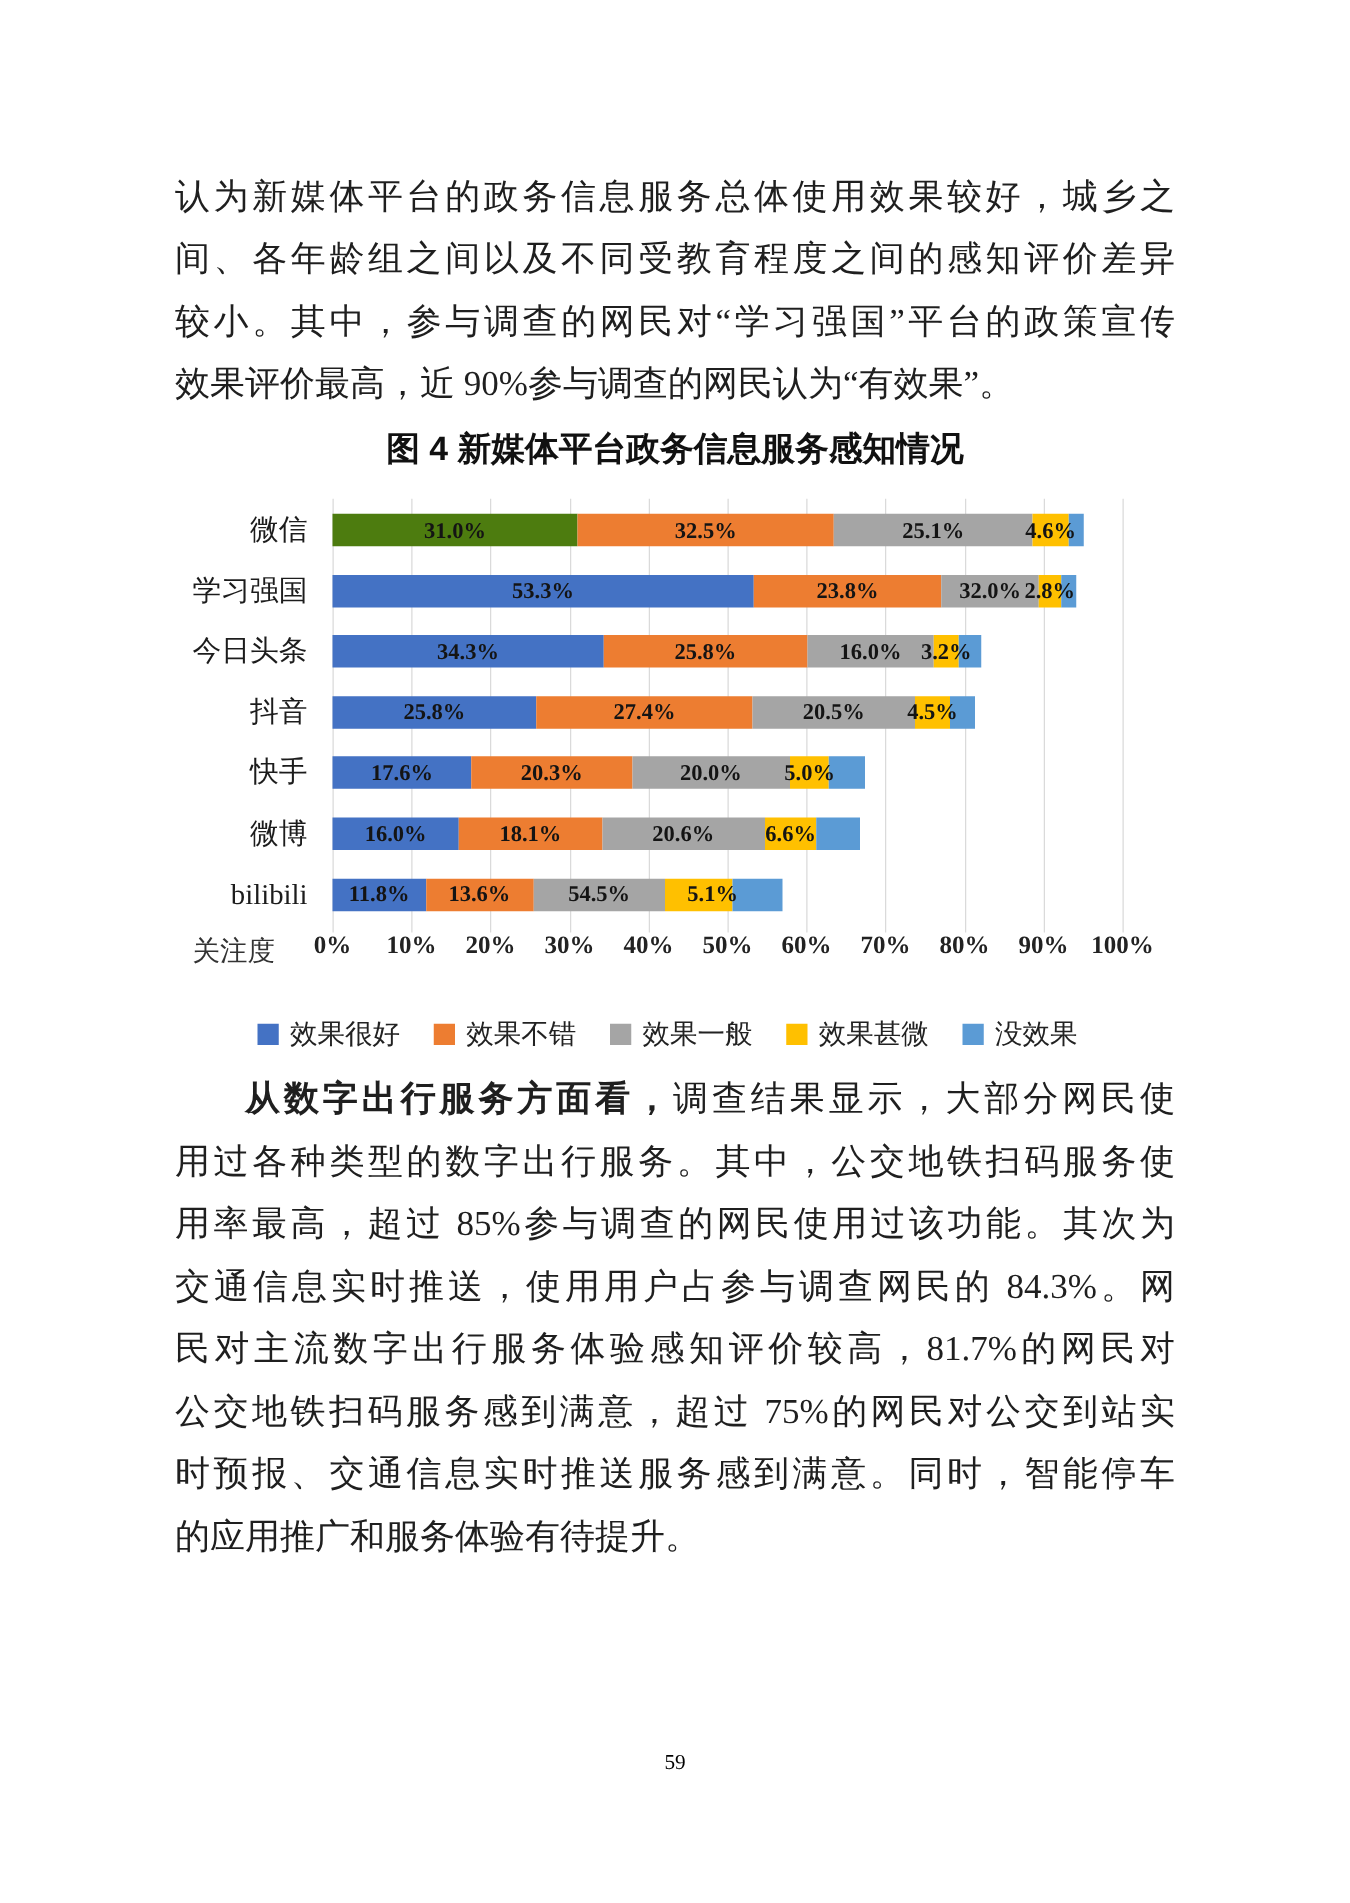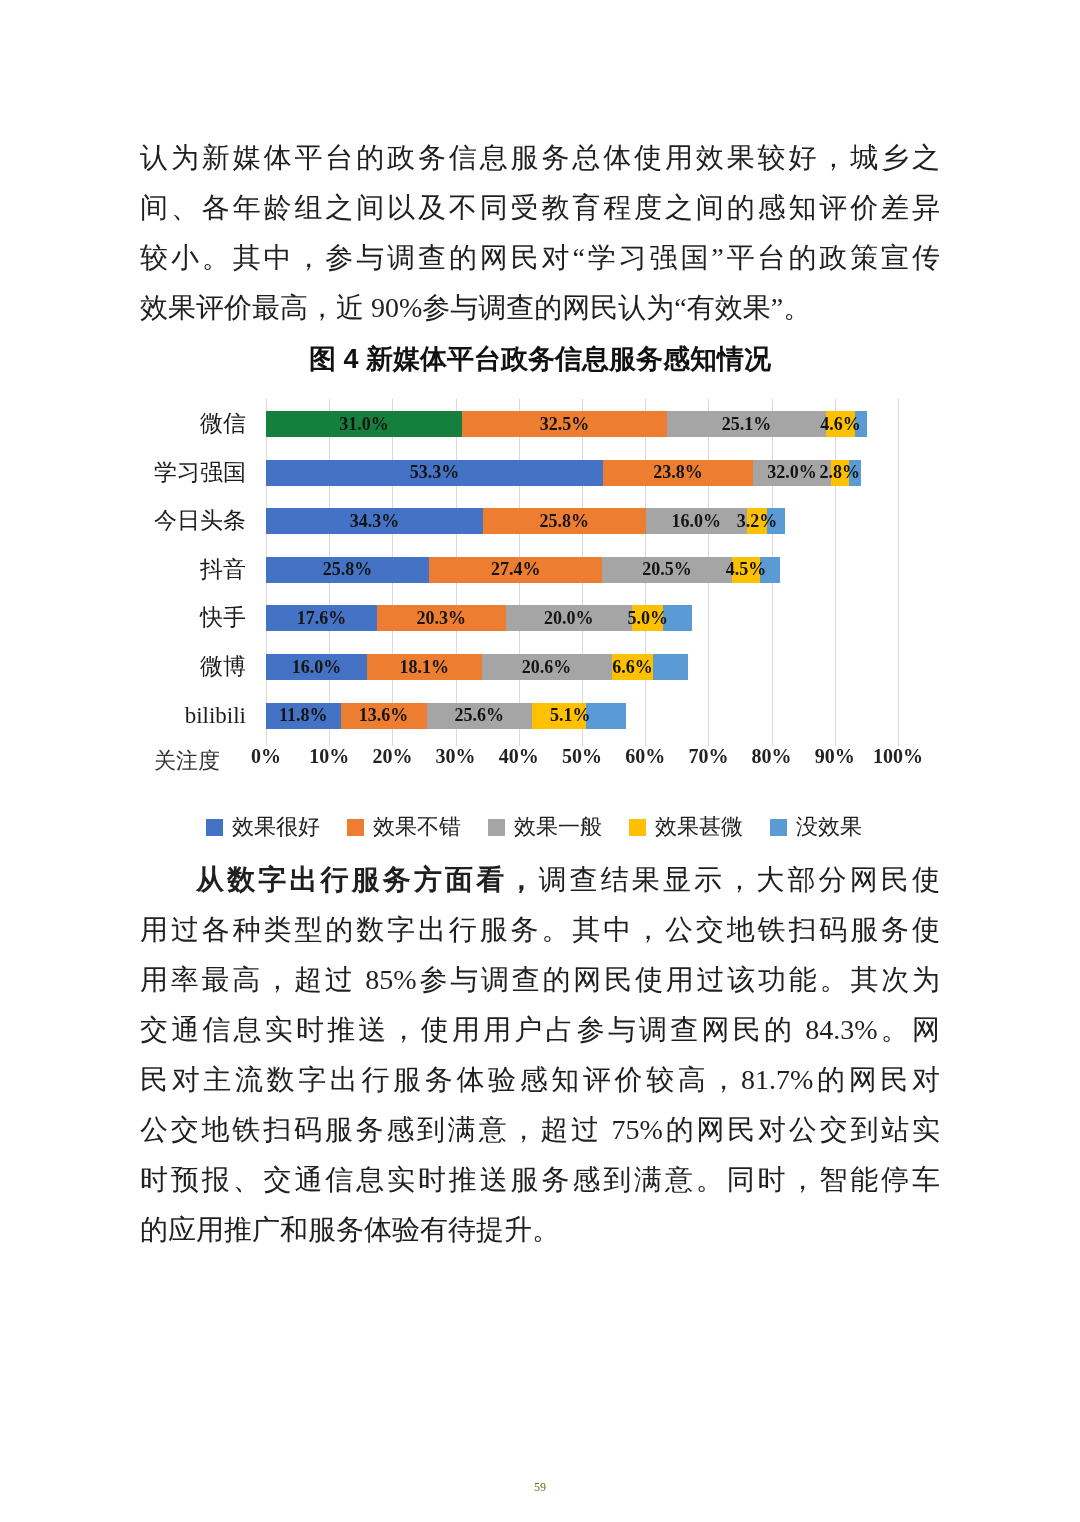--- a/index.html
+++ b/index.html
@@ -44,22 +44,22 @@
   .xlabel{position:absolute;left:14px;top:351px;font-size:22px;color:#333;}
   .legend{
     position:absolute;left:0;top:399px;width:100%;display:flex;justify-content:flex-start;
     gap:27px;padding-left:66px;box-sizing:border-box;align-items:center;margin-top:18px;
   }
   .legend-item{display:flex;align-items:center;gap:9px;}
   .swatch{width:17px;height:17px;display:inline-block;}
   .legend-text{font-size:22px;color:#222;white-space:nowrap;}
   
   .pagenum{
-    position:absolute;left:0;top:1480px;width:100%;text-align:center;
-    font-size:12px;color:#4d7c0f;
+    position:absolute;left:0;top:1400px;width:100%;text-align:center;
+    font-size:17px;color:#000000;
   }
 </style>
 </head>
 <body>
 
 <div class="page">
 
   <div class="para p1">
     <div class="line">认为新媒体平台的政务信息服务总体使用效果较好，城乡之</div>
     <div class="line">间、各年龄组之间以及不同受教育程度之间的感知评价差异</div>
@@ -76,21 +76,21 @@
       <div class="gridline" style="left: 315.6px;"></div>
       <div class="gridline" style="left: 378.8px;"></div>
       <div class="gridline" style="left: 442px;"></div>
       <div class="gridline" style="left: 505.2px;"></div>
       <div class="gridline" style="left: 568.4px;"></div>
       <div class="gridline" style="left: 631.6px;"></div>
       <div class="gridline" style="left: 694.8px;"></div>
       <div class="gridline" style="left: 758px;"></div>
       <div class="cat-label" style="top: 12px;">微信</div>
       <div class="bar-track" style="top: 16px; height: 26px;">
-        <div class="seg" style="width: 31%; background: #15803d; justify-content: center;">
+        <div class="seg" style="width: 31%; background: #4d7c0f; justify-content: center;">
           <span class="seg-label">31.0%</span>
         </div>
         <div class="seg" style="width: 32.5%; background: rgb(237, 125, 49);">
           <span class="seg-label">32.5%</span>
         </div>
         <div class="seg" style="width: 25.1%; background: rgb(165, 165, 165);">
           <span class="seg-label">25.1%</span>
         </div>
         <div class="seg" style="width: 4.6%; background: rgb(255, 192, 0);">
           <span class="seg-label">4.6%</span>
@@ -179,21 +179,21 @@
       </div>
       <div class="cat-label" style="top: 303.6px;">bilibili</div>
       <div class="bar-track" style="top: 307.6px; height: 26px;">
         <div class="seg" style="width: 11.8%; background: rgb(68, 114, 196);">
           <span class="seg-label">11.8%</span>
         </div>
         <div class="seg" style="width: 13.6%; background: rgb(237, 125, 49);">
           <span class="seg-label">13.6%</span>
         </div>
         <div class="seg" style="width: 16.7%; background: rgb(165, 165, 165);">
-          <span class="seg-label">25.6%</span>
+          <span class="seg-label">54.5%</span>
         </div>
         <div class="seg" style="width: 5.1%; background: rgb(255, 192, 0); padding-left: 22px;">
           <span class="seg-label">5.1%</span>
         </div>
         <div class="seg" style="width: 6.3%; background: rgb(91, 155, 213);"></div>
       </div>
       <span class="tick" style="left: 86px;">0%</span>
       <span class="tick" style="left: 149.2px;">10%</span>
       <span class="tick" style="left: 212.4px;">20%</span>
       <span class="tick" style="left: 275.6px;">30%</span>

